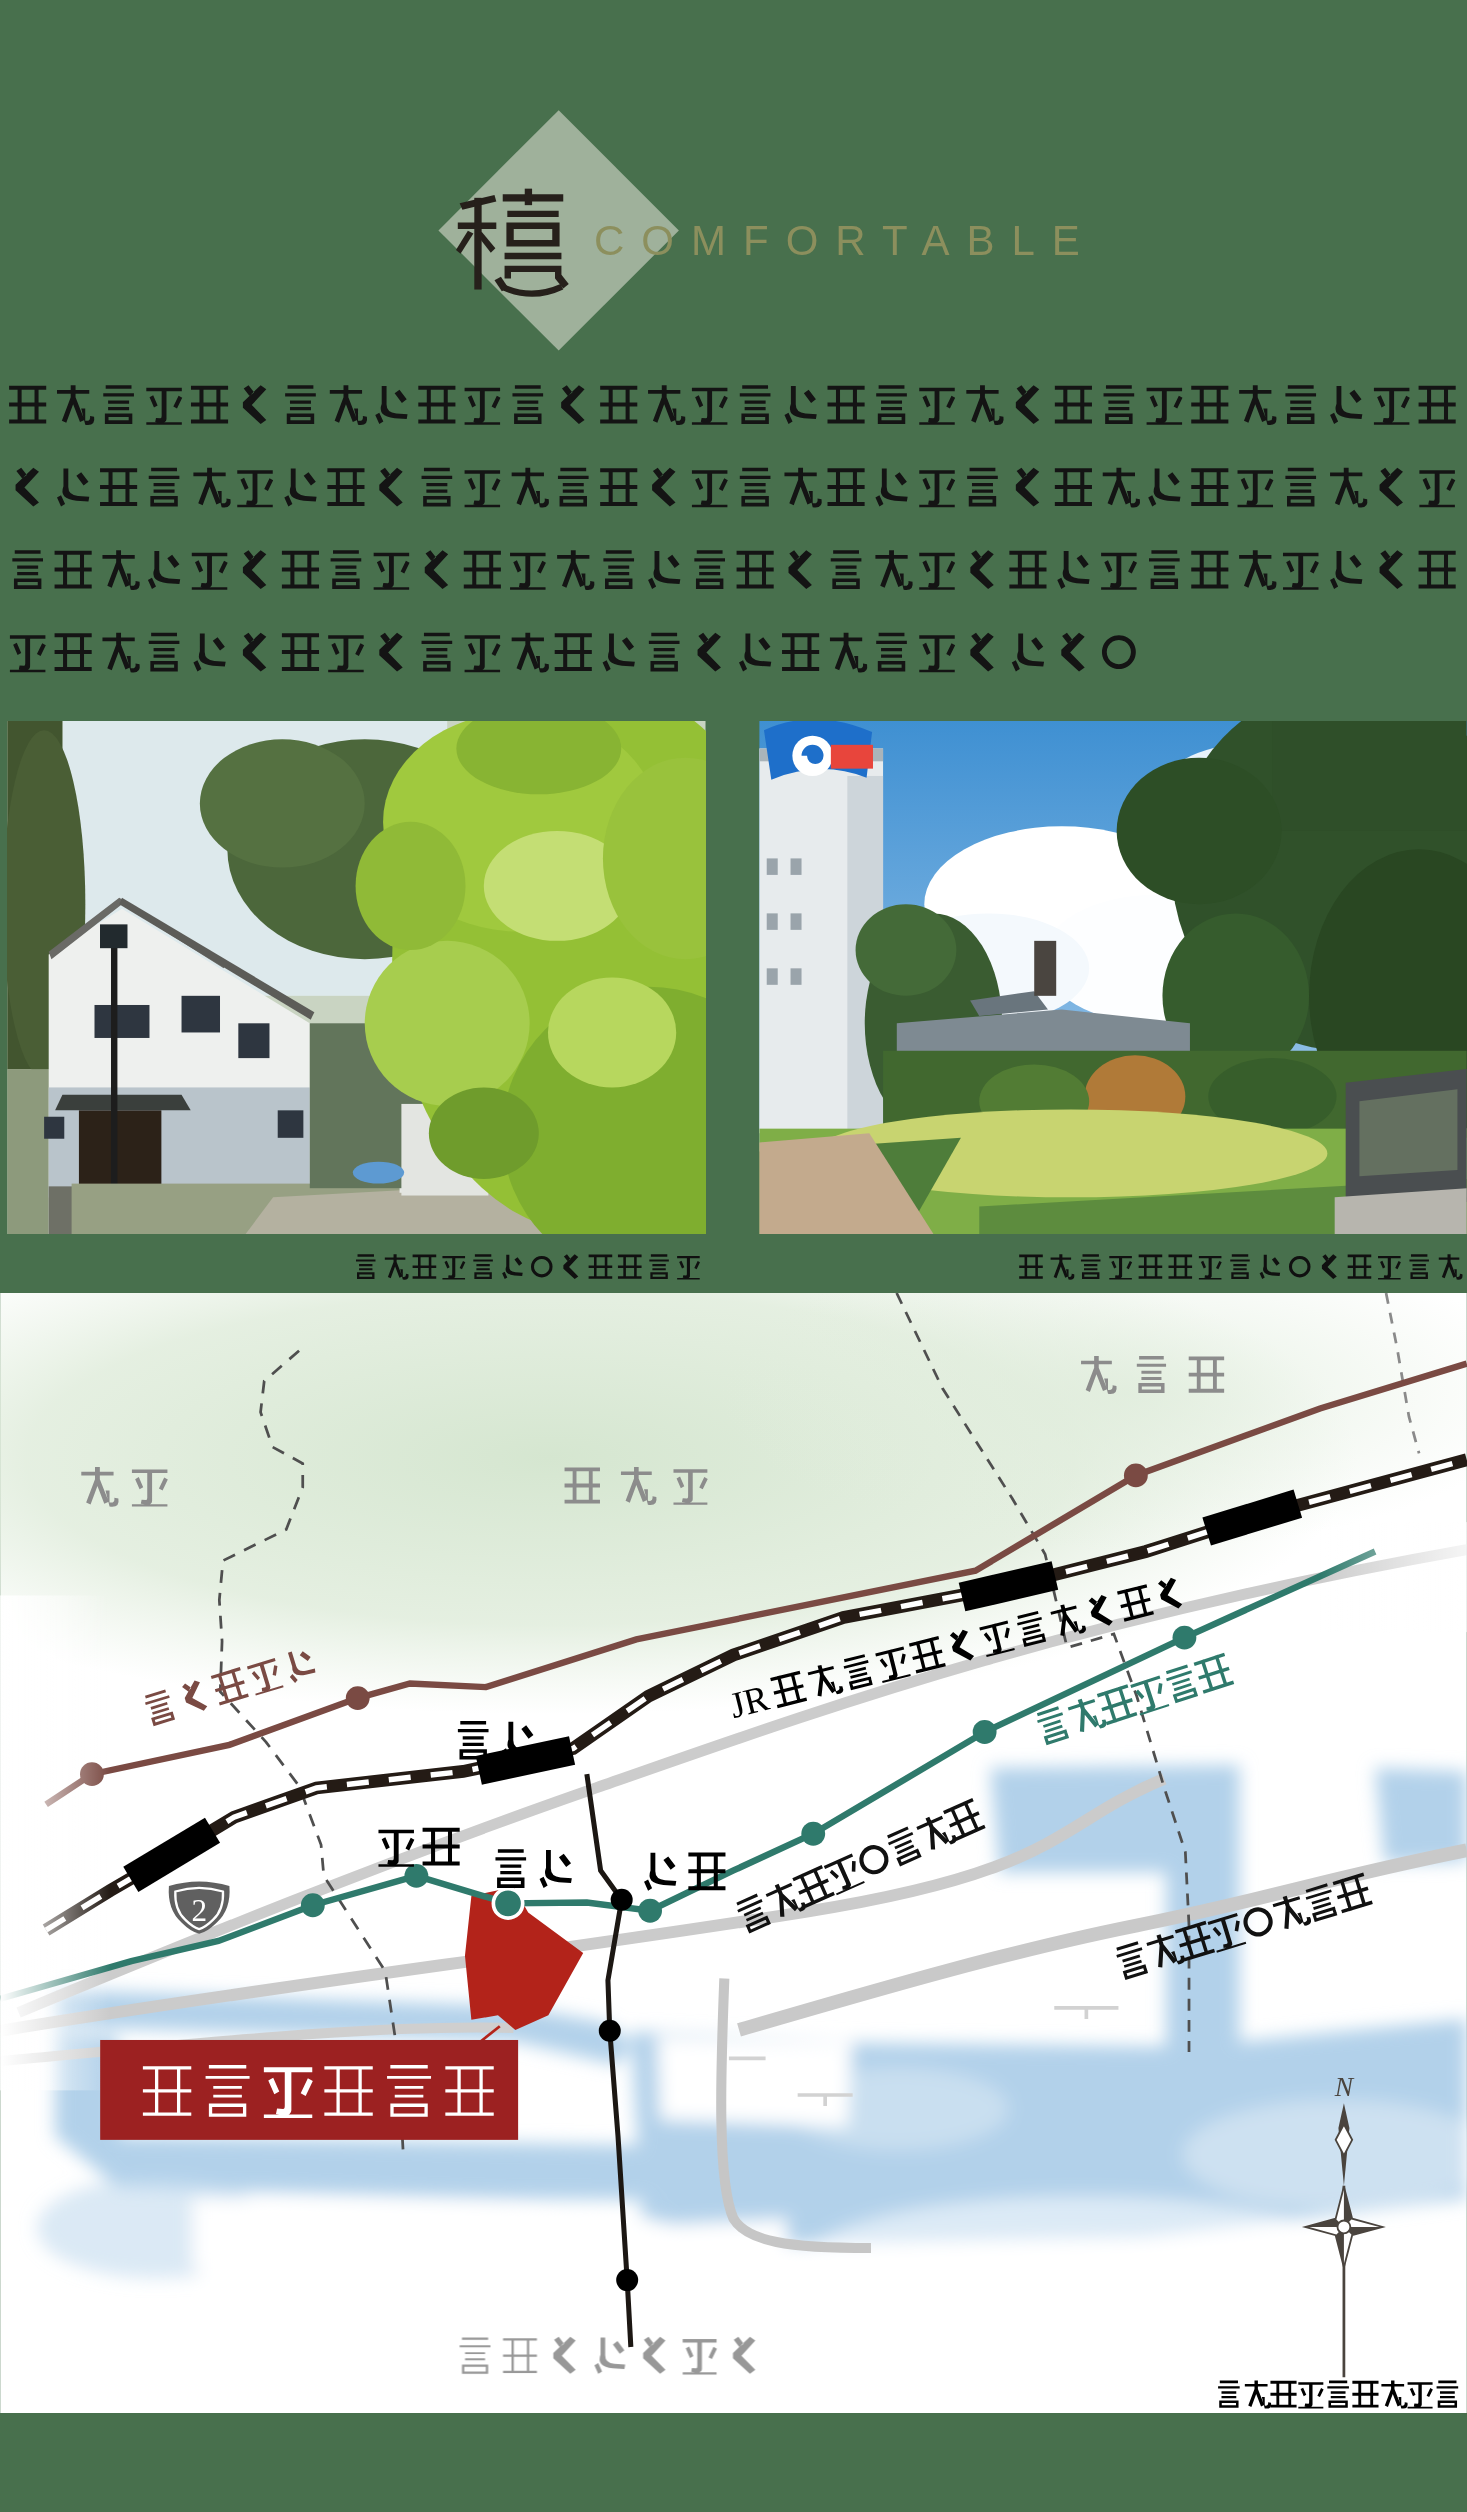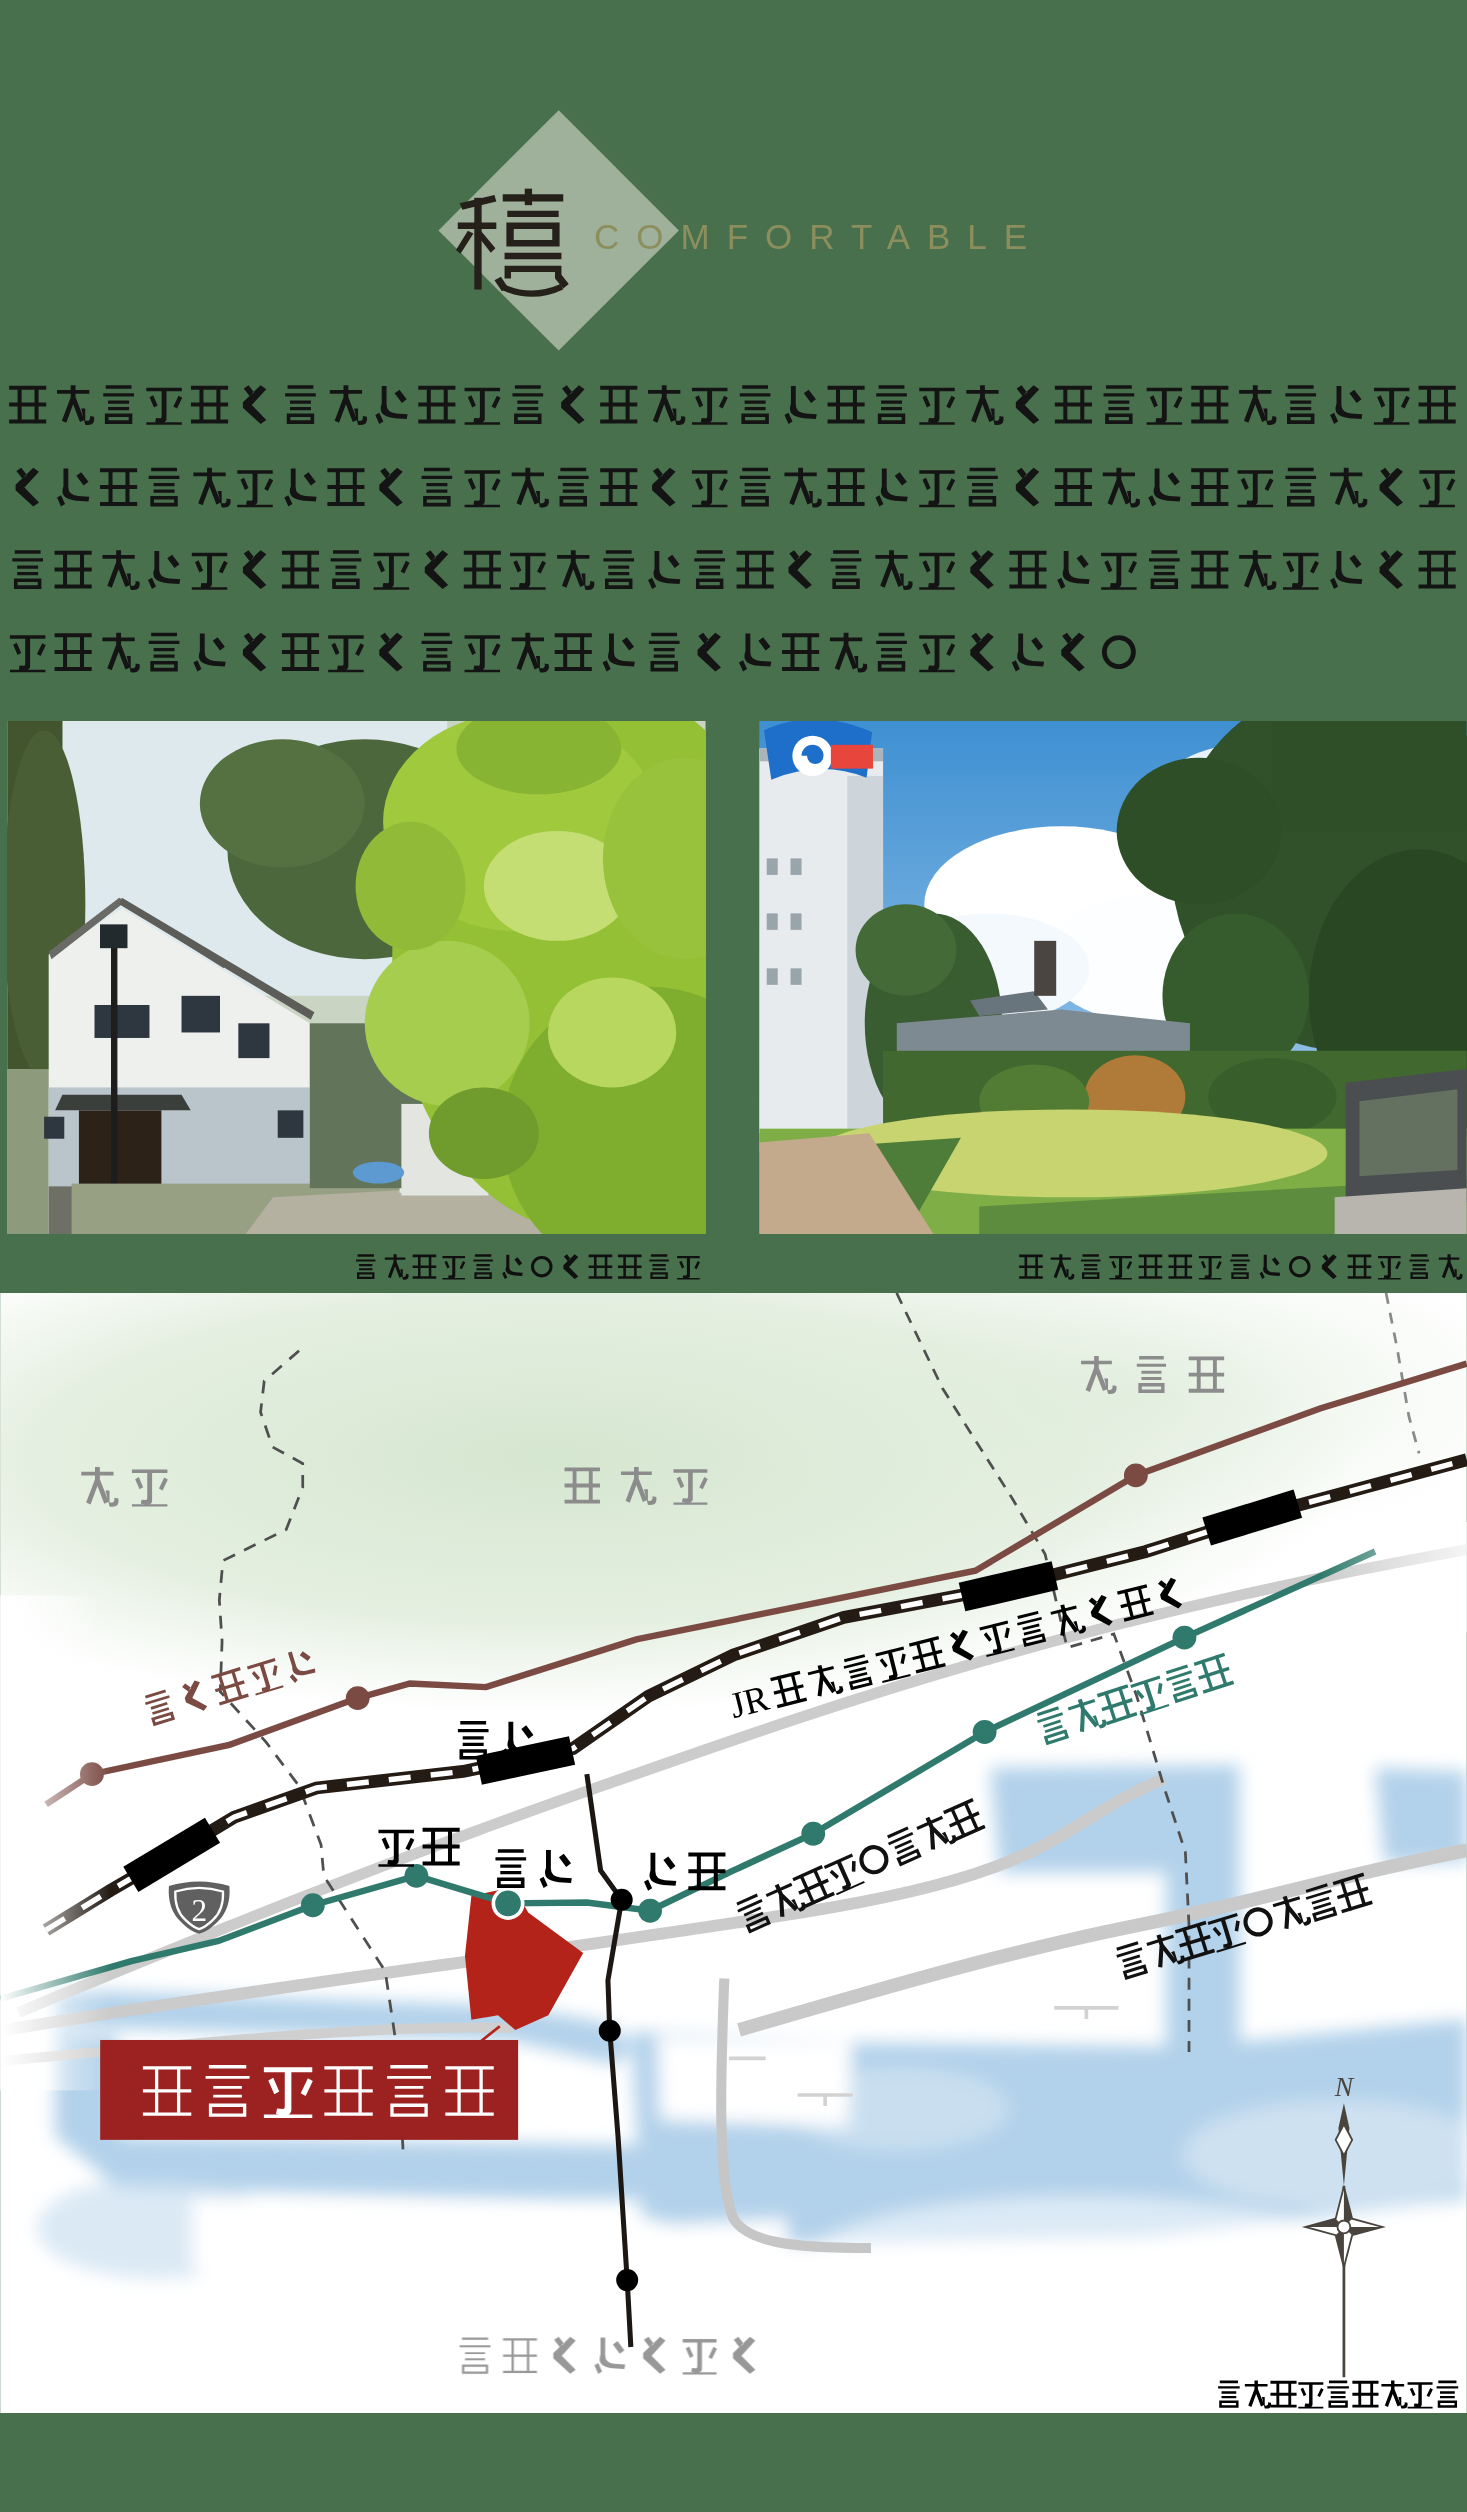--- a/index.html
+++ b/index.html
@@ -27,21 +27,21 @@
 <path d="M153,150h56v7h-56z"></path>
 <path d="M152,163h58v26h-58z M160,170v12h42v-12z"></path>
 <path d="M150,196h62v7h-62z"></path>
 <path d="M150,210h62v7h-62z M150,210h7v14h-7z M205,210h7v14h-7z"></path>
 <path d="M149,230q30,14 62,0l3,6q-34,16 -68,0z"></path>
 <path d="M146,222l8,12l-7,4l-8,-12z"></path>
 <path d="M212,220l8,10l-6,5l-9,-11z"></path>
 </g>
 </svg>
 
-<div class="abs" style="left:594px;top:217px;width:550px;font-size:35px;letter-spacing:17px;color:#8C8F5D;font-family:'Liberation Sans',sans-serif;">COMFORTABLE</div>
+<div class="abs" style="left:594px;top:217px;width:550px;font-size:42px;letter-spacing:17px;color:#8C8F5D;font-family:'Liberation Sans',sans-serif;">COMFORTABLE</div>
 
 <svg class="abs" style="left:0;top:367px" width="1467" height="330" viewBox="0 0 1600 360">
     <defs>
       <path id="pkA" d="M4,3h92v10H4z M4,45h92v10H4z M4,87h92v10H4z M25,3h10v94H25z M67,3h10v94H67z"></path>
       <path id="pkB" d="M18,2h64v9H18z M12,22h76v8H12z M24,40h52v8H24z M24,56h52v8H24z M16,74h9v24h-9z M75,74h9v24h-9z M16,72h68v9H16z M16,89h68v9H16z"></path>
       <path id="pkC" d="M64,2L20,44L20,58L64,98L78,88L42,51L78,12Z M22,10l12,-8l14,18l-12,8z"></path>
       <path id="pkD" d="M26,4h12v46q0,20 24,22l28,2l-2,12l-30,-2q-44,-5 -32,-36z M58,22l12,-9l18,24l-12,9z M20,70l10,22l-10,6l-10,-22z"></path>
       <path id="pkE" d="M6,8h88v9H6z M44,8h12v78q0,9 -13,9l-15,-2l2,-10l11,1q3,0 3,-6z M14,32l9,-5l11,25l-9,5z M86,28l9,5l-13,27l-9,-5z M6,94h88v6H6z"></path>
       <path id="pkF" d="M10,14h80v9H10z M44,2h12v30l22,56l-11,5l-17,-44l-17,46l-11,-5l22,-58z M70,60h10v30q14,2 12,-12l10,2q4,24 -22,20z"></path>
       <path id="pkO" d="M50,8a42,42 0 1,0 0.1,0z M50,20a30,30 0 1,1 -0.1,0z"></path>

